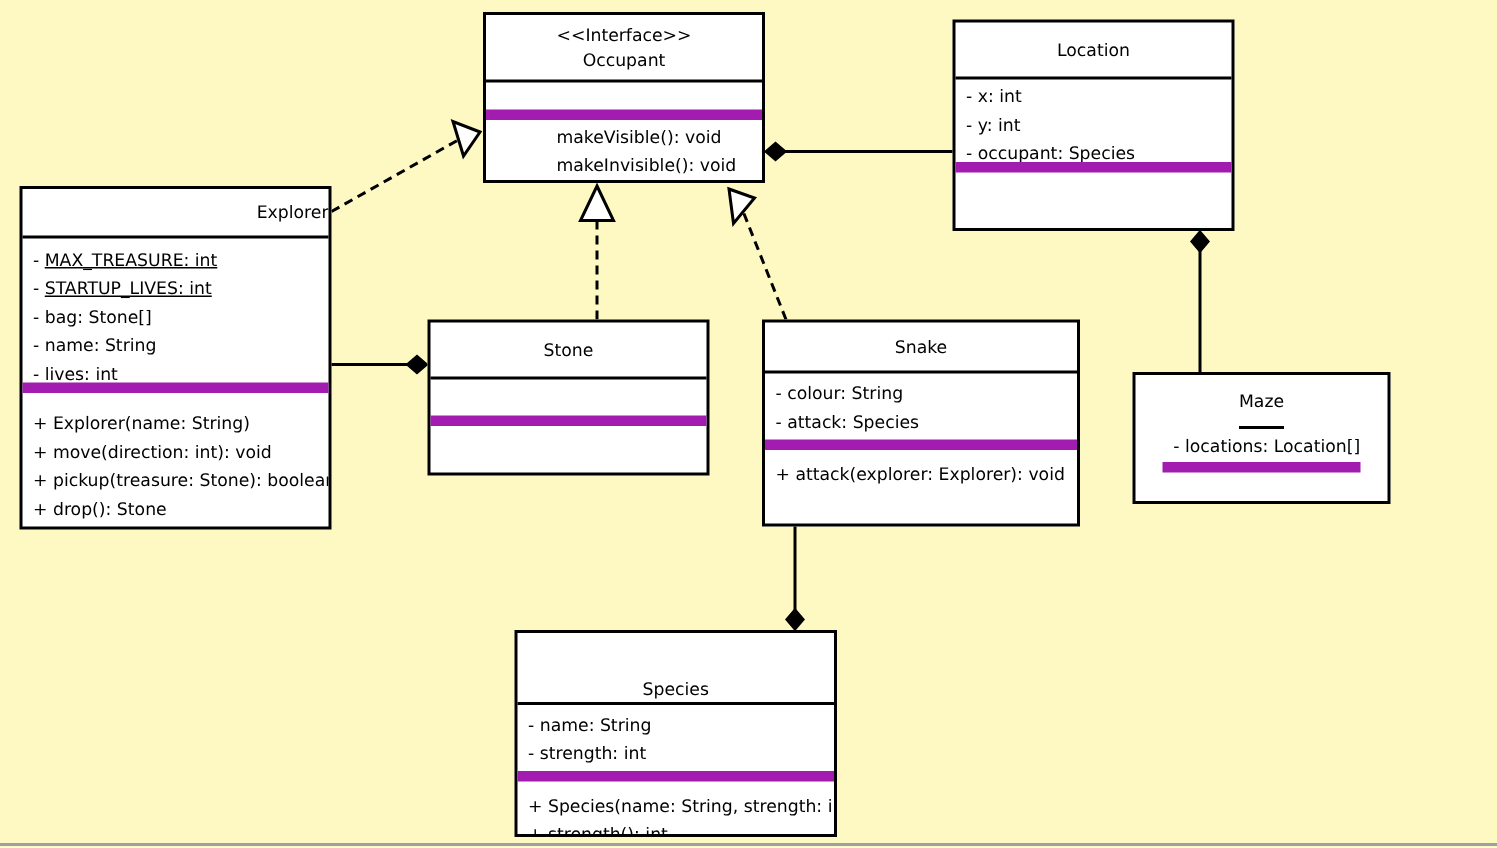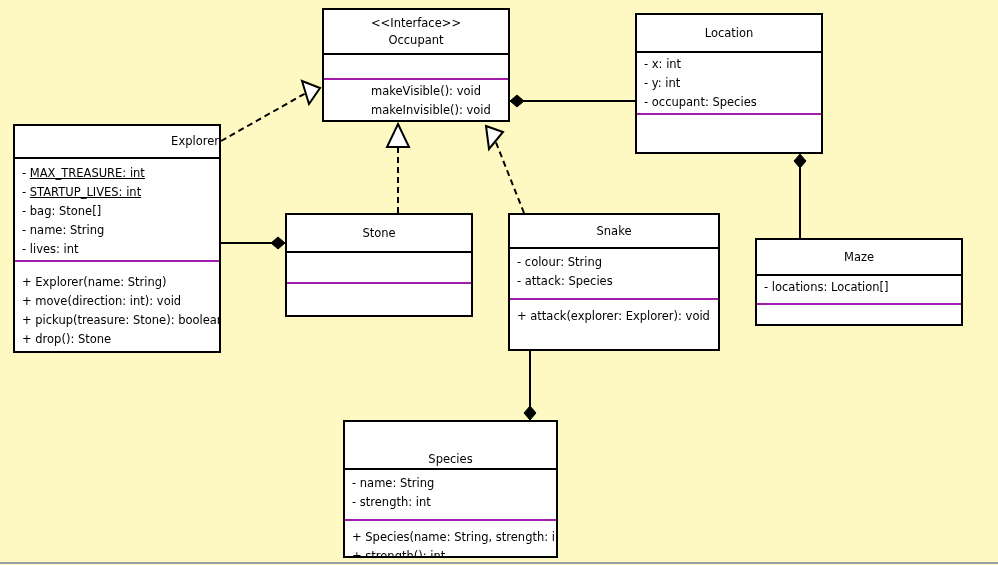--- a/index.html
+++ b/index.html
@@ -11,21 +11,21 @@
   #connectors { position:absolute; left:0; top:0; width:998px; height:565px; }
   .cls {
     position:absolute; background:#fff; border:2px solid #000;
     box-sizing:border-box; display:flex; flex-direction:column;
   }
   .sec { box-sizing:border-box; overflow:hidden; }
   .title {
     border-bottom:2px solid #000; display:flex; flex-direction:column;
     align-items:center; justify-content:center; line-height:17px; text-align:center;
   }
-  .attrs { border-bottom:2px solid #a21caf; }
+  .attrs { border-bottom:7px solid #a21caf; }
   .methods { flex:1; }
   .row { line-height:19px; padding-left:7px; white-space:nowrap; }
   .static-attr { text-decoration:underline; }
 
   #occupant { left:322px; top:8px;   width:188px; height:114px; }
   #occupant .title { height:45px; }
   #occupant .attrs { height:25px; }
   #occupant .methods { padding-top:2px;padding-left:40px; }
 
   #location { left:635px; top:13px;  width:188px; height:141px; }
@@ -39,21 +39,21 @@
 
   #stone { left:285px; top:213px; width:188px; height:104px; }
   #stone .title { height:38px; }
   #stone .attrs { height:31px; }
 
   #snake { left:508px; top:213px; width:212px; height:138px; }
   #snake .title { height:34px; }
   #snake .attrs { height:51px; padding-top:4px; }
   #snake .methods { padding-top:7px; }
 
-  #maze { left:755px; top:238px; width:208px; height:88px; }
+  #maze { left:755px; top:248px; width:172px; height:88px;align-items:center; }
   #maze .title { height:36px; }
   #maze .attrs { height:29px; padding-top:2px; }
 
   #species { left:343px; top:420px; width:215px; height:138px; }
   #species .title { height:48px;justify-content:flex-end; }
   #species .attrs { height:51px; padding-top:4px; }
   #species .methods { padding-top:7px; }
 
   .bottom-rule { position:absolute; left:0; top:562px; width:998px; height:2px; background:#9aa0a5; }
 

